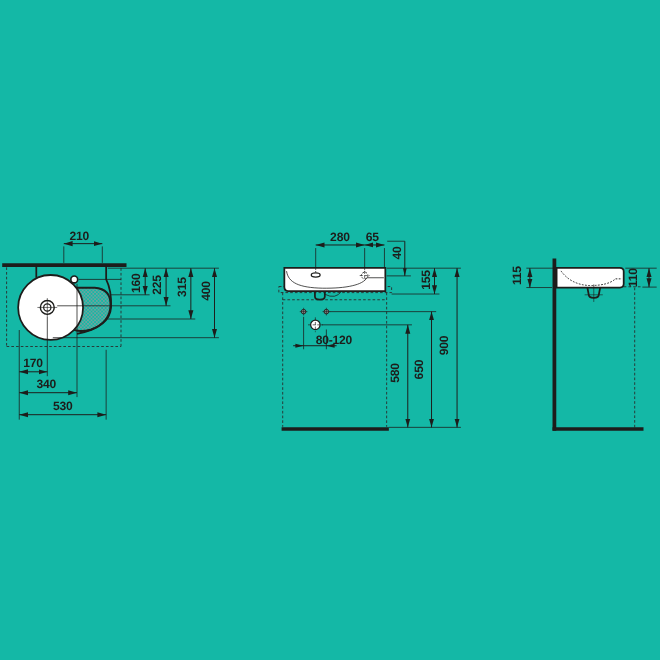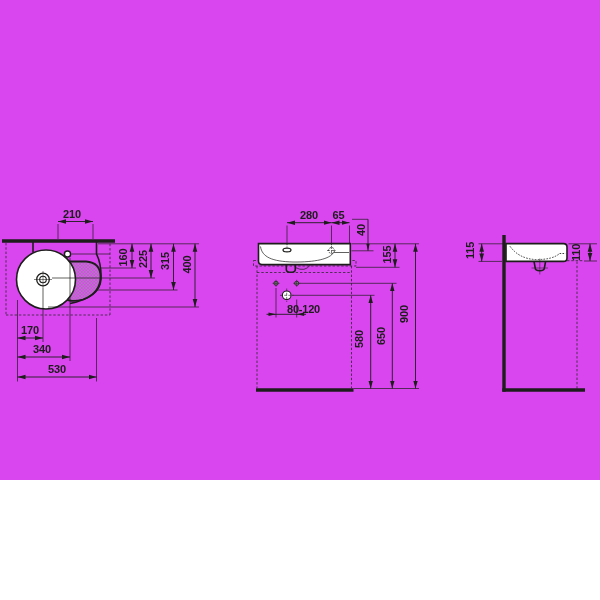--- a/index.html
+++ b/index.html
@@ -1,16 +1,16 @@
 <!DOCTYPE html>
 <html><head>
 <meta charset="utf-8">
 <style>
   html,body{margin:0;padding:0;background:#fff;}
-  .stage{position:relative;width:600px;height:480px;background:#d946ef;overflow:hidden;}
+  .stage{position:relative;width:600px;height:600px;background:#14b8a6;overflow:hidden;}
   svg{position:absolute;left:0;top:0;}
   .lbl{font-family:"Liberation Sans",sans-serif;font-weight:bold;font-size:11px;fill:#1d1d1b;letter-spacing:-0.2px;text-anchor:middle;}
   .ln{stroke:#1d1d1b;stroke-width:1.6;fill:none;}
   .lnw{stroke:#1d1d1b;stroke-width:1.6;fill:#fff;}
   .thick{stroke:#1d1d1b;stroke-width:3.4;fill:none;}
   .thin{stroke:#1d1d1b;stroke-width:0.7;fill:none;}
   .dim{stroke:#1d1d1b;stroke-width:0.9;fill:none;marker-start:url(#arrS);marker-end:url(#arrE);}
   .dash{stroke:#2a2a2a;stroke-width:0.8;fill:none;stroke-dasharray:2.4 1.9;}
   .dashf{stroke:#2a2a2a;stroke-width:0.9;fill:none;stroke-dasharray:1.6 1.3;}
   .ctr{stroke:#1d1d1b;stroke-width:0.55;fill:none;}

